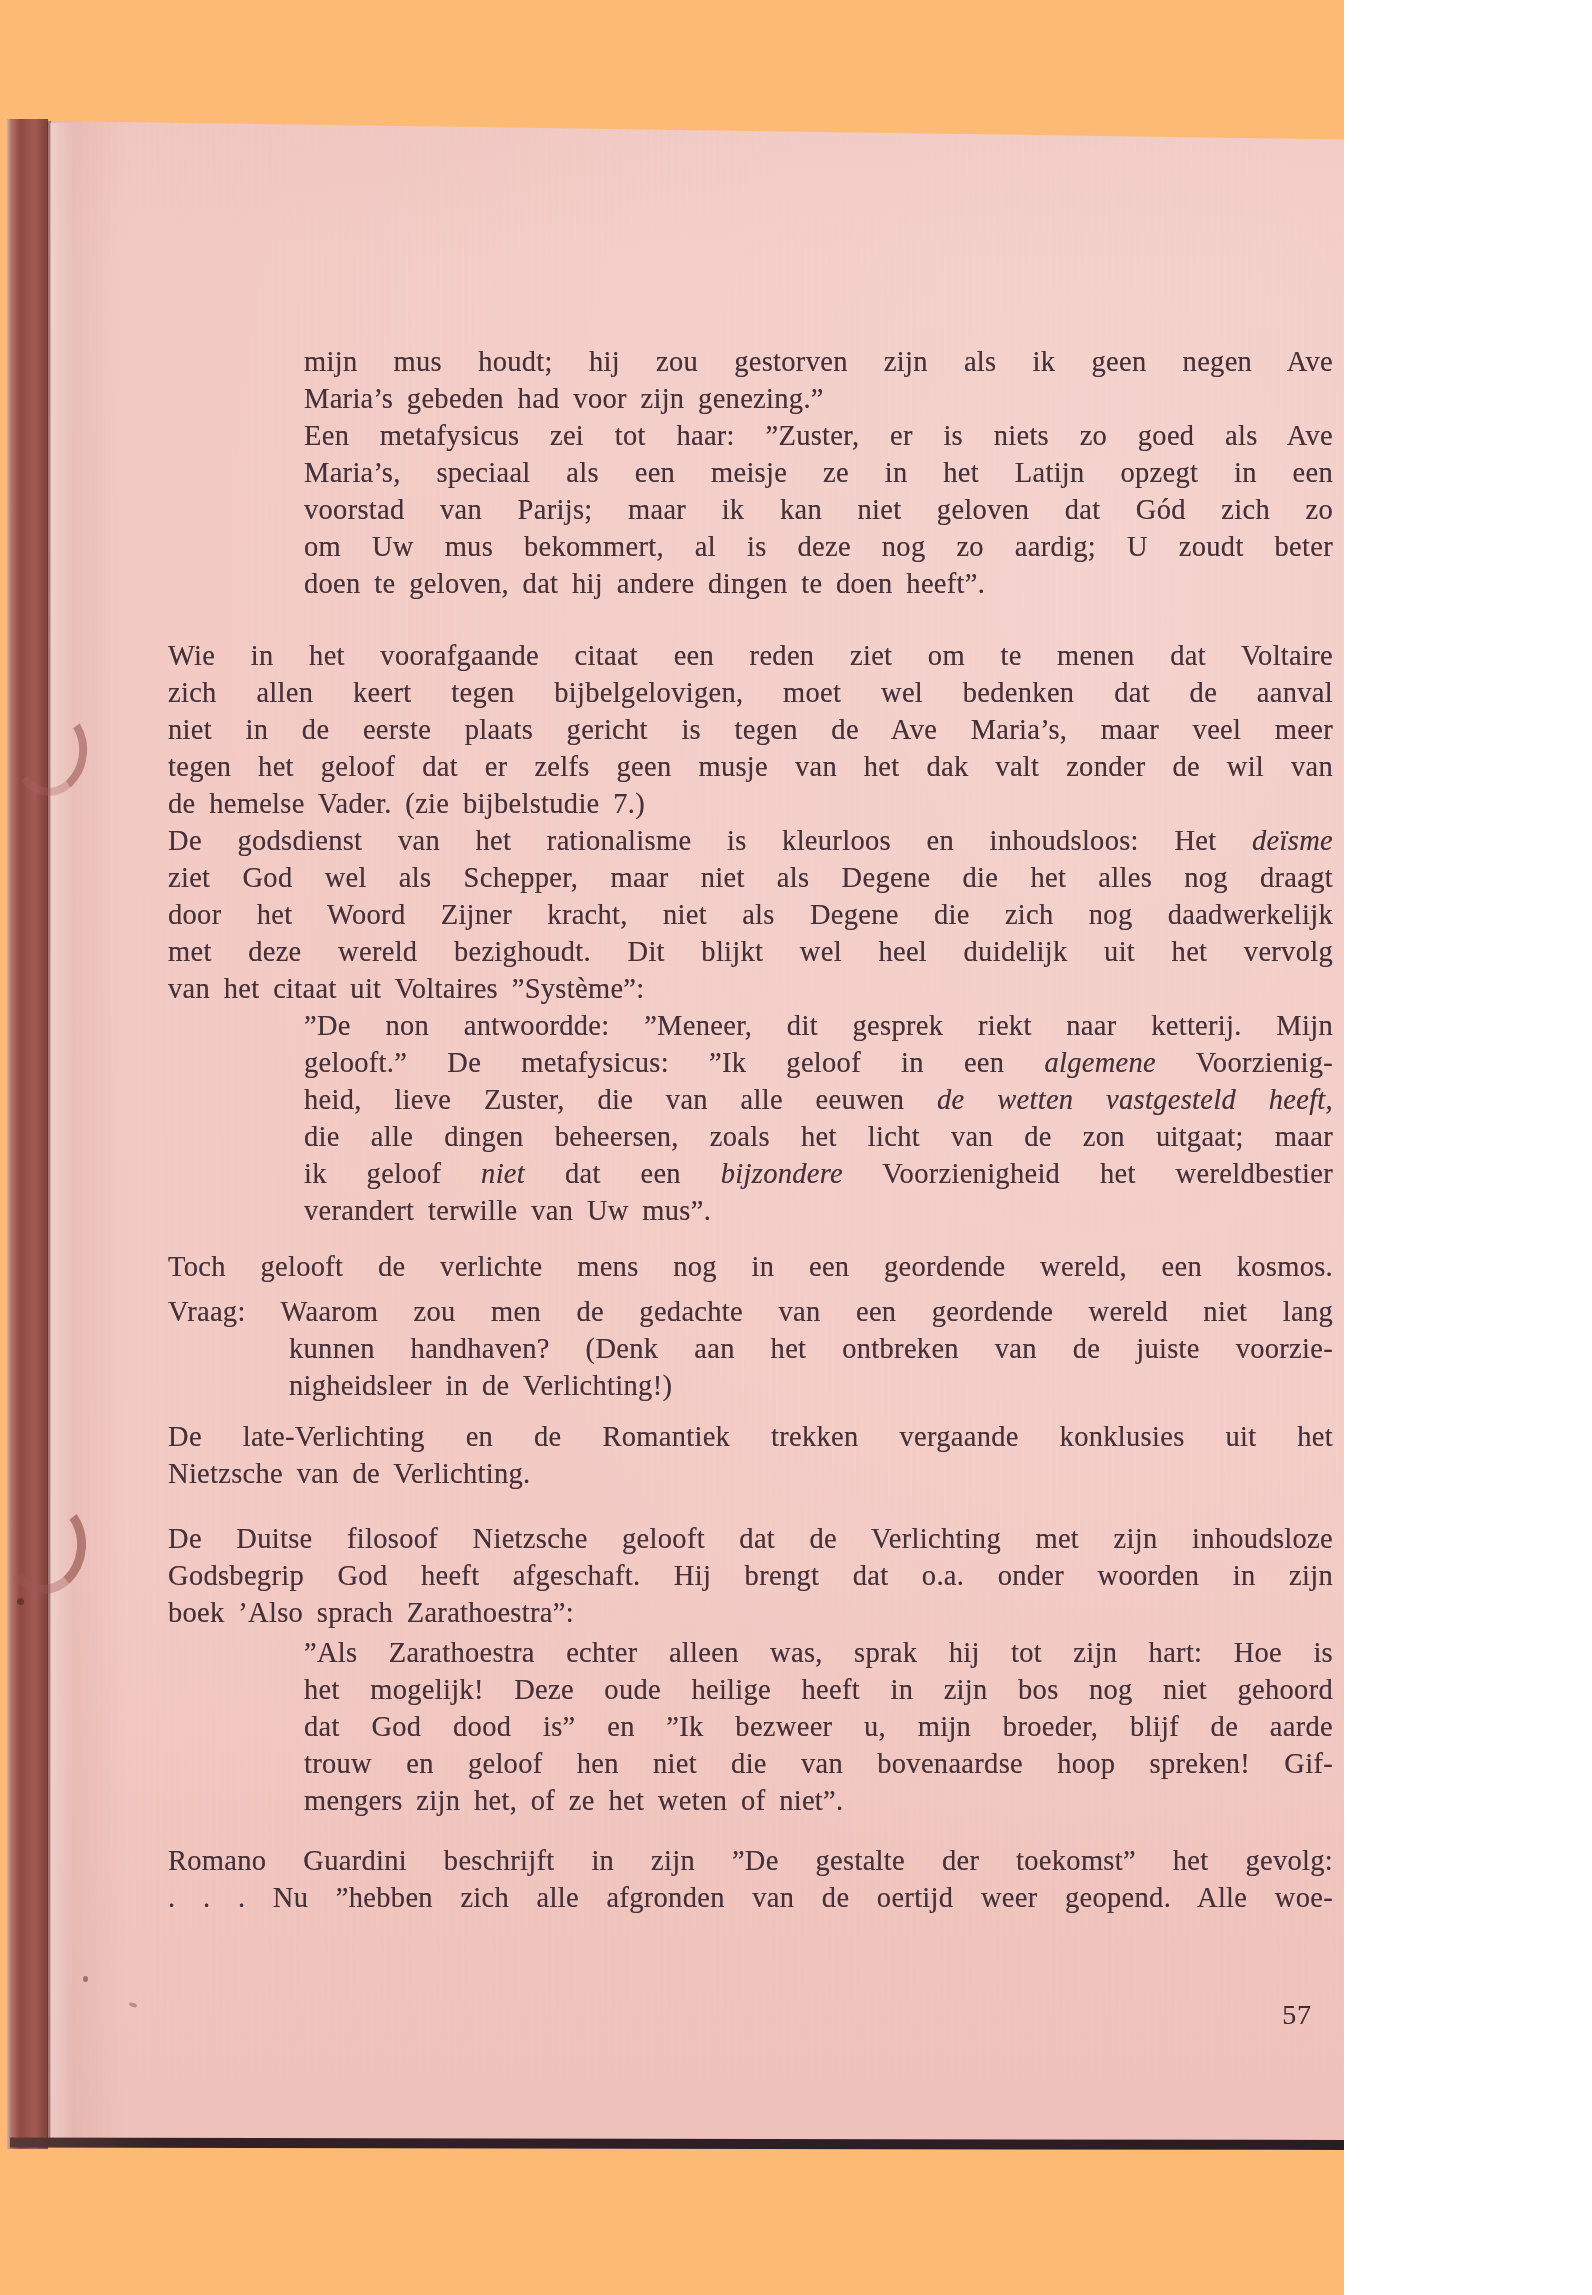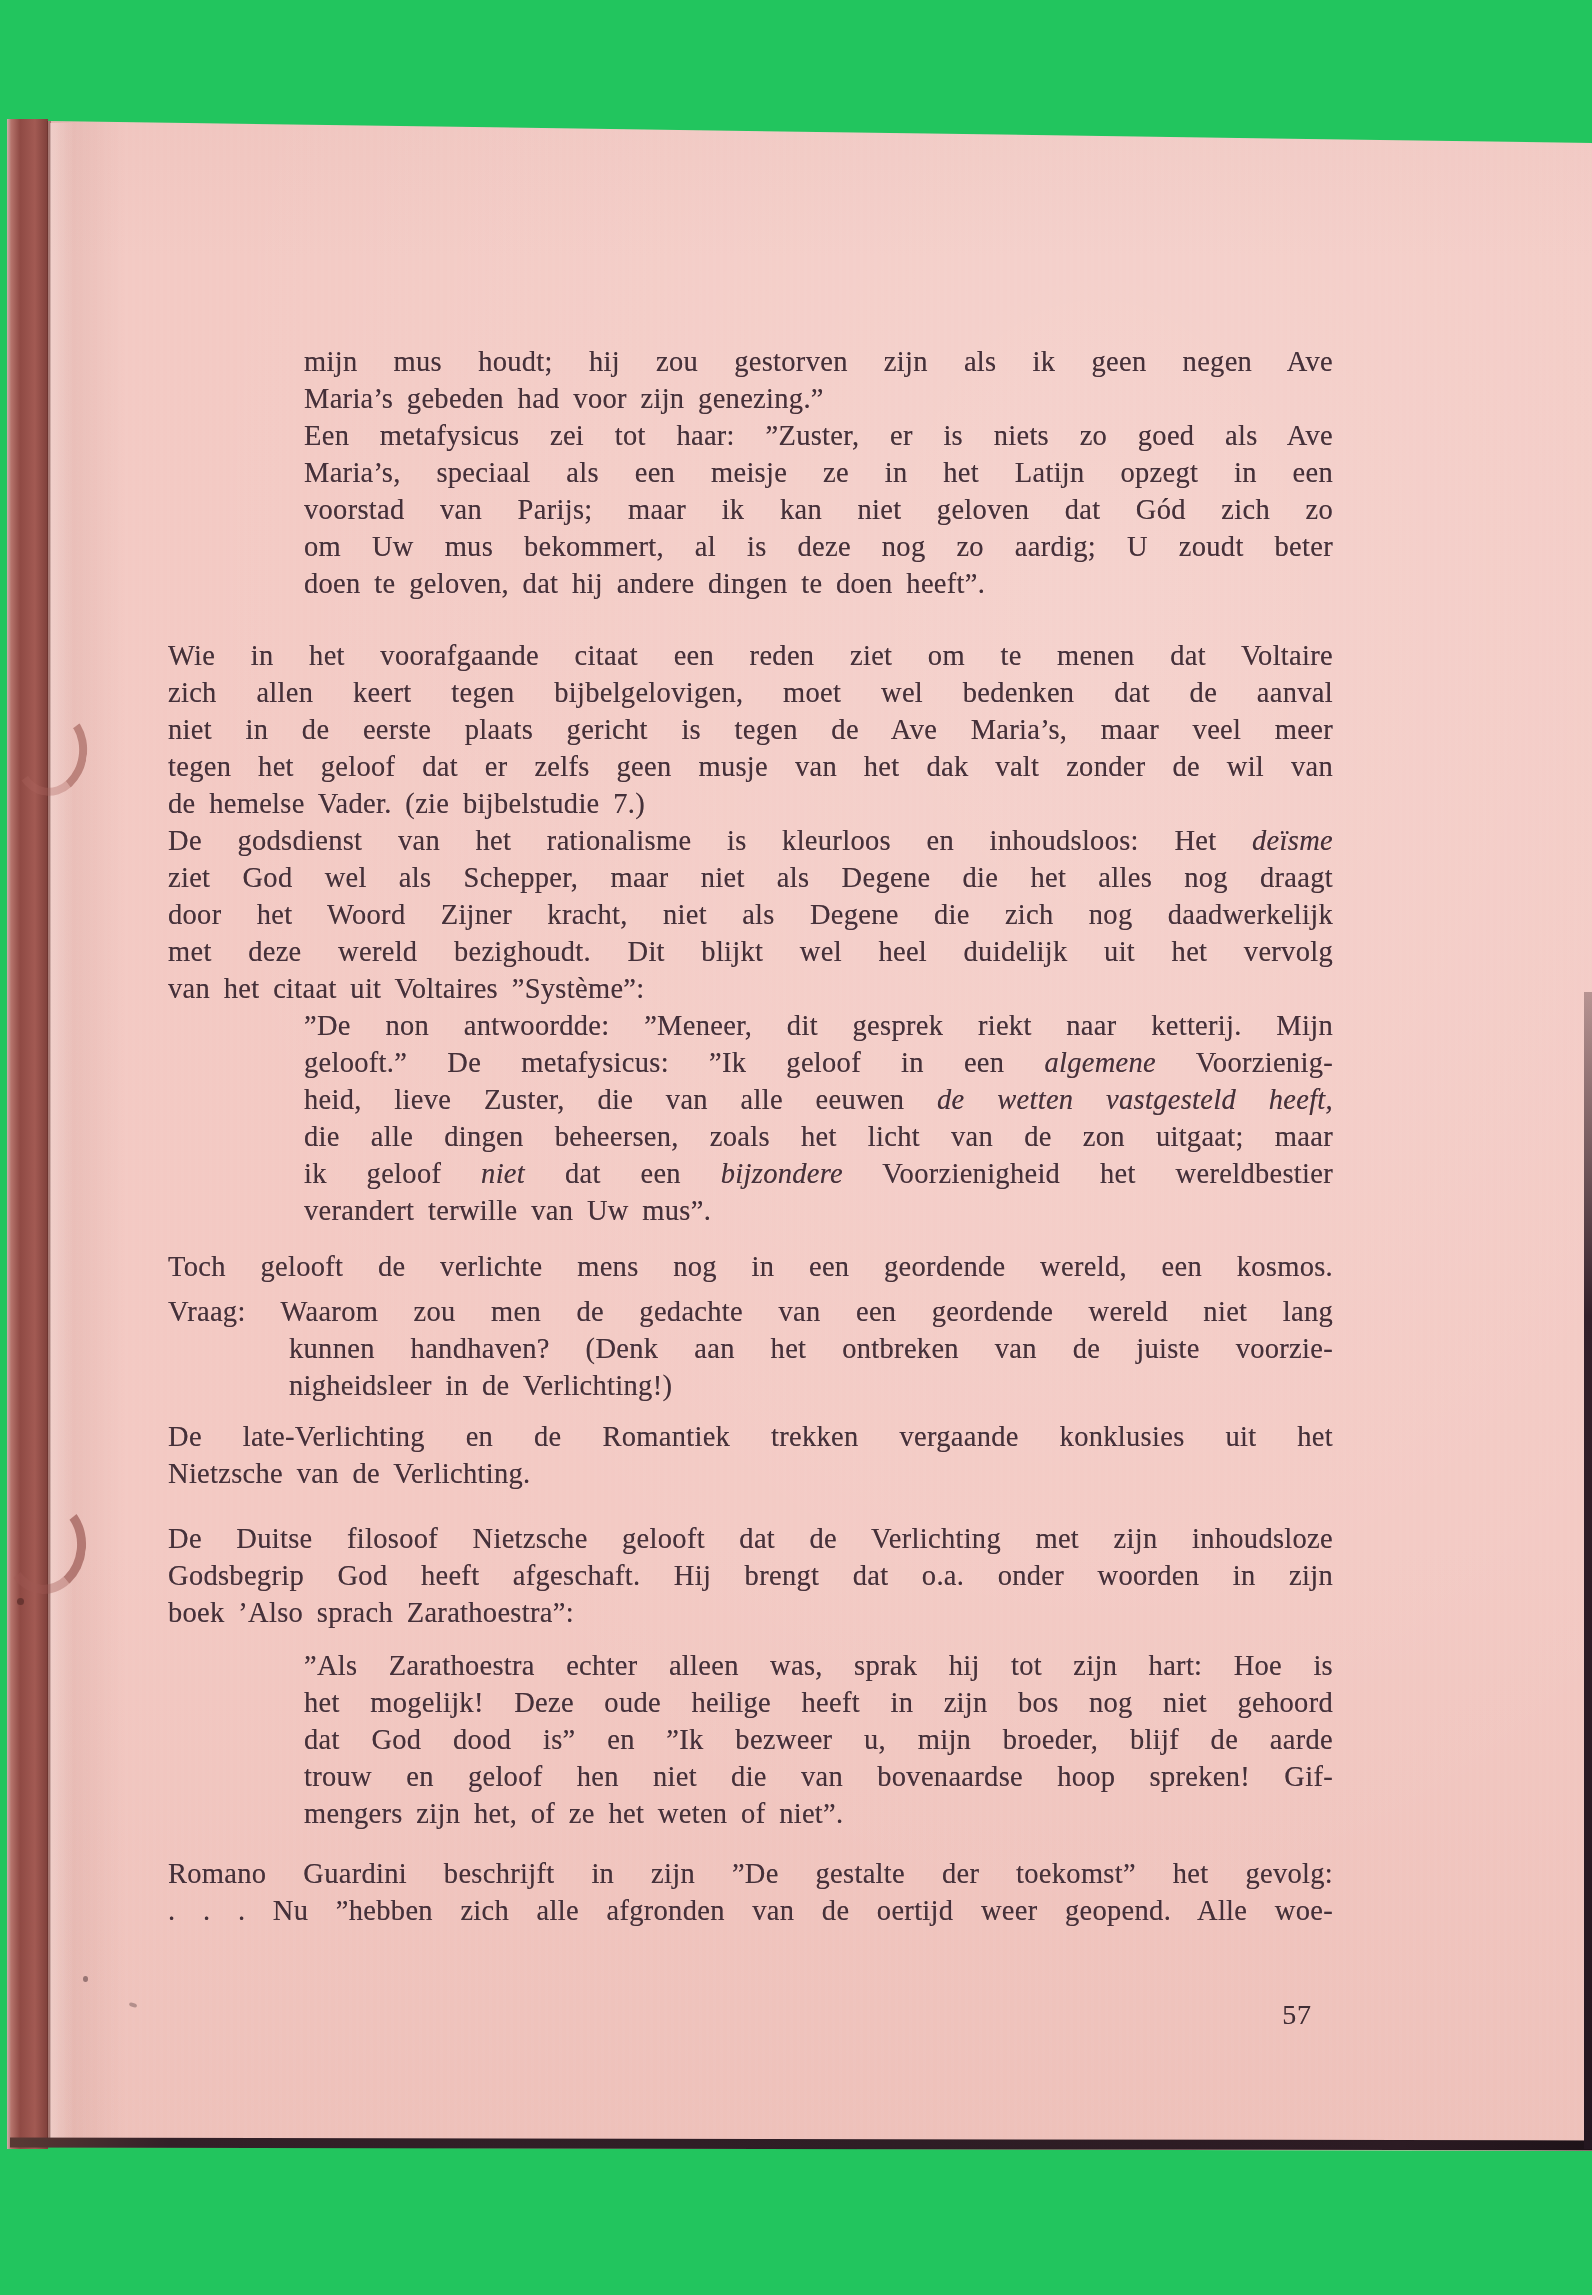--- a/index.html
+++ b/index.html
@@ -1,18 +1,18 @@
 <!DOCTYPE html>
 <html style="font-size:14px"><head>
 <meta charset="utf-8">
 <style>
   html,body { margin:0; padding:0; background:#ffffff; }
   .canvas {
-    position:relative; width:1592px; height:2295px; overflow:hidden;
-    background:#22c55e;
+    position:relative; width:1344px; height:2295px; overflow:hidden;
+    background:#fdba74;
     font-family:"Liberation Serif","DejaVu Serif",serif;
   }
   
   .paper {
     position:absolute; left:48px; top:0; width:1544px; height:2151px; z-index:1;
     background:linear-gradient(180deg,#eec2bc 0%,#f3cac4 12%,#f3c9c3 72%,#eec1ba 100%);
     clip-path:polygon(0px 121px,100% 143px,100% 2151px,0px 2147px);
   }
   .paper-shade {
     position:absolute; left:48px; top:0; width:1544px; height:2151px; z-index:2;
@@ -146,21 +146,21 @@
       </div>
     <div class="blk" style="margin-top:14px">
         <div class="tline"><span class="seg">De late-Verlichting en de Romantiek trekken vergaande konklusies uit het</span></div>
         <div class="tline nat"><span class="seg">Nietzsche van de Verlichting.</span></div>
       </div>
     <div class="blk" style="margin-top:28px">
         <div class="tline"><span class="seg">De Duitse filosoof Nietzsche gelooft dat de Verlichting met zijn inhoudsloze</span></div>
         <div class="tline"><span class="seg">Godsbegrip God heeft afgeschaft. Hij brengt dat o.a. onder woorden in zijn</span></div>
         <div class="tline nat"><span class="seg">boek ’Also sprach Zarathoestra”:</span></div>
       </div>
-    <div class="blk quote" style="margin-top:16px">
+    <div class="blk quote" style="margin-top:3px">
         <div class="tline"><span class="seg">”Als Zarathoestra echter alleen was, sprak hij tot zijn hart: Hoe is</span></div>
         <div class="tline"><span class="seg">het mogelijk! Deze oude heilige heeft in zijn bos nog niet gehoord</span></div>
         <div class="tline"><span class="seg">dat God dood is” en ”Ik bezweer u, mijn broeder, blijf de aarde</span></div>
         <div class="tline"><span class="seg">trouw en geloof hen niet die van bovenaardse hoop spreken! Gif-</span></div>
         <div class="tline nat"><span class="seg">mengers zijn het, of ze het weten of niet”.</span></div>
       </div>
     <div class="blk" style="margin-top:23px">
         <div class="tline"><span class="seg">Romano Guardini beschrijft in zijn ”De gestalte der toekomst” het gevolg:</span></div>
         <div class="tline"><span class="seg">. . . Nu ”hebben zich alle afgronden van de oertijd weer geopend. Alle woe-</span></div>
       </div>

